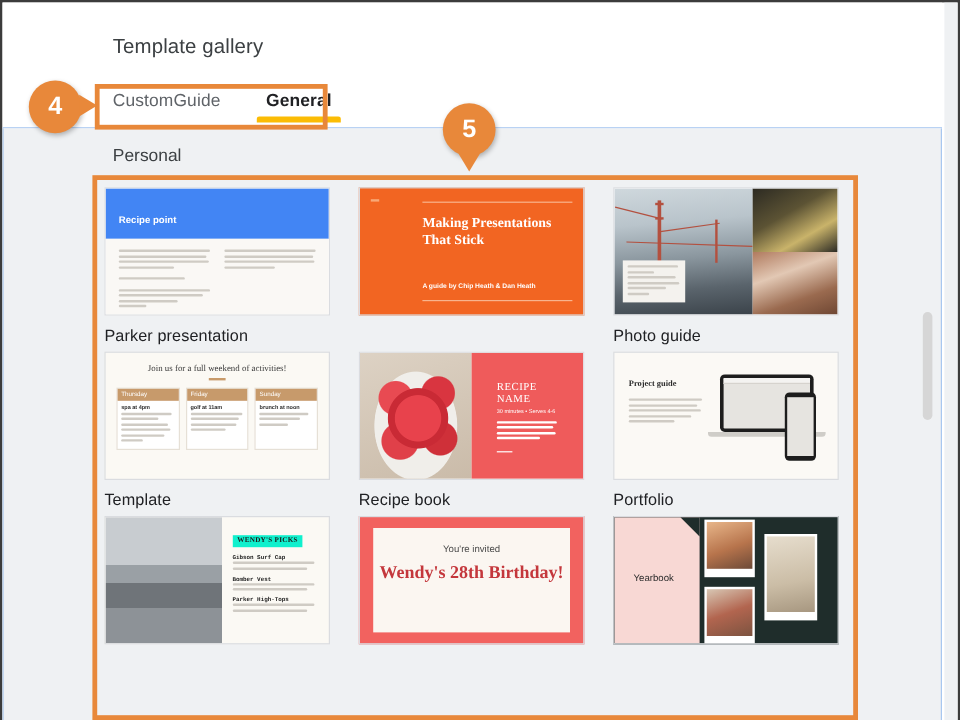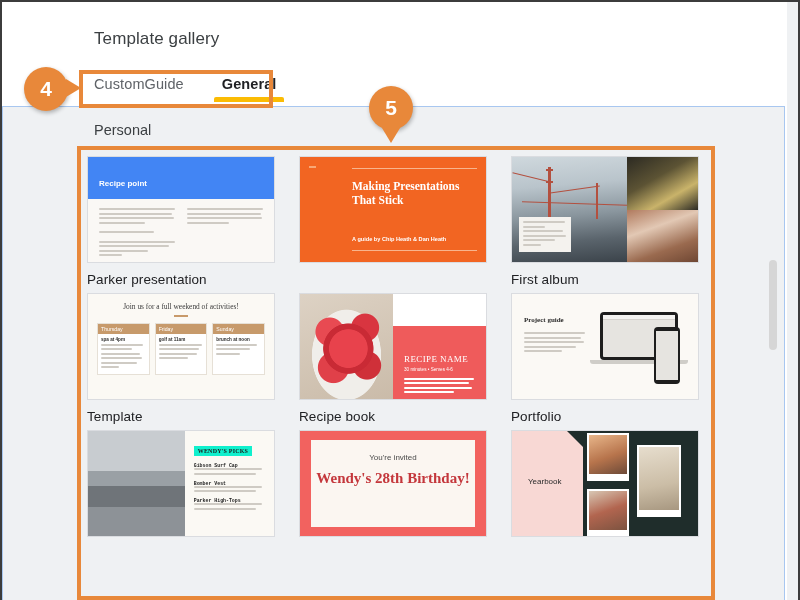--- a/index.html
+++ b/index.html
@@ -115,22 +115,22 @@
 
   .t-recipe { display:flex; }
   .t-recipe .pic { width:50%; height:100%;
     background:radial-gradient(circle at 52% 52%, #e8424c 0 26%, #c92a35 27% 34%, transparent 35%),
                radial-gradient(circle at 32% 36%, #e84a52 0 15%, transparent 16%),
                radial-gradient(circle at 70% 32%, #d93540 0 14%, transparent 15%),
                radial-gradient(circle at 36% 70%, #e04049 0 16%, transparent 17%),
                radial-gradient(circle at 72% 68%, #cf3039 0 14%, transparent 15%),
                radial-gradient(ellipse at 50% 58%, #f0eeea 0 52%, transparent 53%),
                linear-gradient(160deg,#ddd2c4,#cabba9); }
-  .t-recipe .side { width:50%; height:100%; background:#ef5b5b; padding:9px 11px;
-    display:flex; flex-direction:column; justify-content:center;margin-top:32px; }
+  .t-recipe .side { width:50%; height:100%; background:#ef5b5b; padding:9px 21px;
+    display:flex; flex-direction:column; justify-content:center; }
   .t-recipe .rname { color:#fff; font-size:9px; letter-spacing:.4px; font-family:"Liberation Serif", serif; }
   .t-recipe .rmeta { color:#fff; font-size:4.6px; margin-top:3px; }
   .t-recipe .rbody { margin-top:6px; }
   .t-recipe .rdash { width:13px; height:1px; background:#fff; margin-top:7px; }
 
   .t-port { background:#fbf9f5; position:relative; }
   .t-port .pname { position:absolute; left:12px; top:22px; font-size:7px; color:#2b2b2b; font-weight:bold;
                    font-family:"Liberation Serif", serif; }
   .t-port .ptxt { position:absolute; left:12px; top:38px; width:62px; }
   .laptop { position:absolute; left:88px; top:18px; width:78px; height:48px;
@@ -291,21 +291,21 @@
               <div class="lrow" style="width:72%"></div>
                 <div class="lrow" style="width:40%"></div>
             </div>
           </div>
           <div class="col">
             <div class="p1"></div>
             <div class="p2"></div>
           </div>
         </div>
         <div class="cap">
-          <div class="cap-title">First album</div>
+          <div class="cap-title">Photo guide</div>
         </div>
       </div>
 
       <div class="cell">
         <div class="thumb t-wed">
           <div class="hd">Join us for a full weekend of activities!</div>
           <div class="dash"></div>
           <div class="cols">
             <div class="col">
               <div class="dayhd">Thursday</div>

